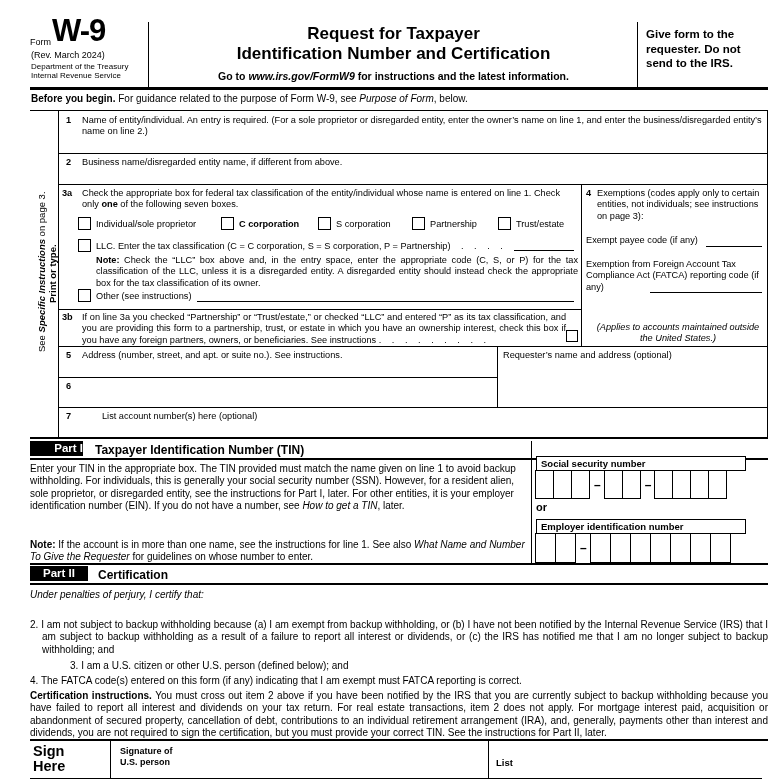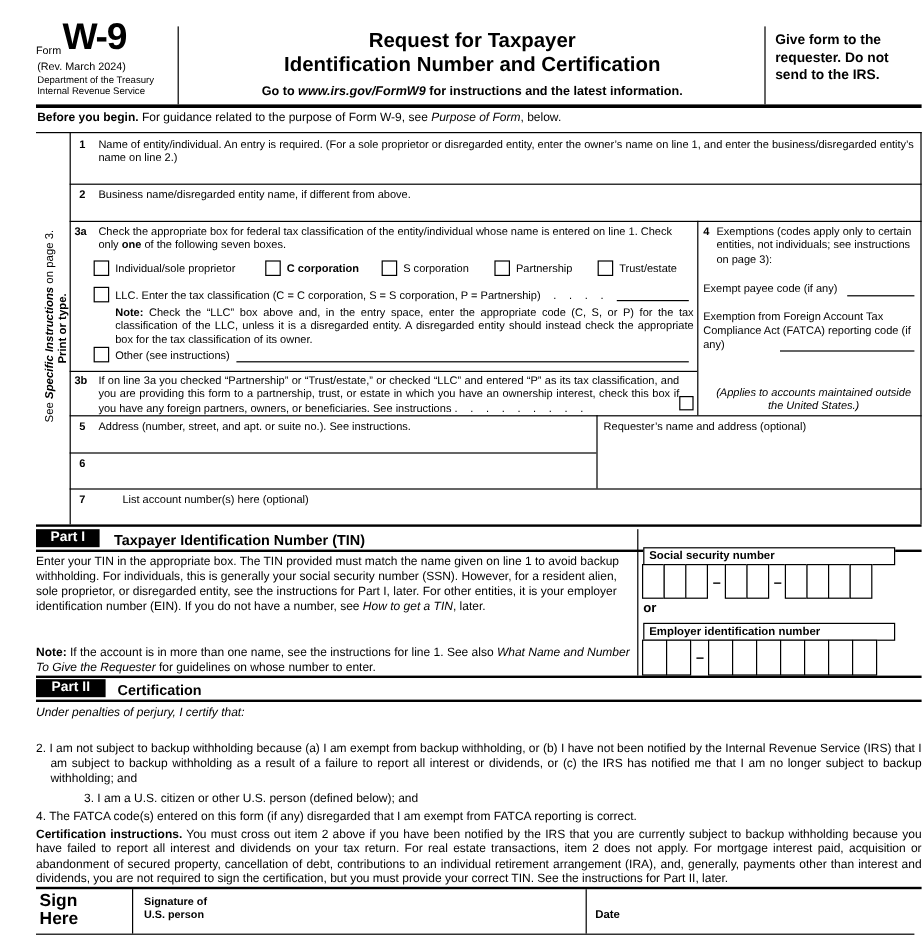--- a/index.html
+++ b/index.html
@@ -125,21 +125,21 @@
   <div class="abs" style="left:499px;top:362px;width:266px;height:44px;"></div>
 
   <div class="abs t9 num" style="left:66px;top:381px;">6</div>
   <div class="abs" style="left:60px;top:392px;width:435px;height:14px;"></div>
 
   <div class="abs t9 num" style="left:66px;top:411px;">7</div>
   <div class="abs t9" style="left:82px;top:411px;width:660px;margin-left:20px;">List account number(s) here (optional)</div>
   <div class="abs" style="left:60px;top:422px;width:704px;height:13px;"></div>
 
   <div class="h" style="left:30px;top:437px;width:738px;height:2px;"></div>
-  <div class="badge" style="left:30px;top:441px;width:53px;">Part I</div>
+  <div class="badge" style="left:30px;top:441px;width:53px;text-align:right;">Part I</div>
   <div class="abs b" style="left:95px;top:443px;font-size:12px;">Taxpayer Identification Number (TIN)</div>
   <div class="h" style="left:30px;top:458px;width:738px;height:1.5px;"></div>
 
   <div class="abs t10" style="left:30px;top:463px;width:502px;"><span>Enter your TIN in the appropriate box. The TIN provided must match the name given on line 1 to avoid backup withholding. For individuals, this is generally your social security number (SSN). However, for a resident alien, sole proprietor, or disregarded entity, see the instructions for Part I, later. For other entities, it is your employer identification number (EIN). If you do not have a number, see </span><span class="i">How to get a TIN</span><span>, later.</span></div>
   <div class="abs t10" style="left:30px;top:539px;width:502px;"><span class="b">Note:</span><span> If the account is in more than one name, see the instructions for line 1. See also </span><span class="i">What Name and Number To Give the Requester</span><span> for guidelines on whose number to enter.</span></div>
 
   <div class="v" style="left:531px;top:441px;height:122px;"></div>
 
   <div class="lblbox" style="left:536px;top:456px;width:210px;">Social security number</div>
   <div class="tinrow" style="left:536px;top:470px;">
@@ -172,29 +172,29 @@
 
   <div class="h" style="left:30px;top:563px;width:738px;height:2px;"></div>
   <div class="badge" style="left:30px;top:566px;width:58px;">Part II</div>
   <div class="abs b" style="left:98px;top:568px;font-size:12px;">Certification</div>
   <div class="h" style="left:30px;top:583px;width:738px;height:1.5px;"></div>
 
   <div class="abs t10" style="left:30px;top:589px;font-style:italic;">Under penalties of perjury, I certify that:</div>
 
   <div class="abs t10 just" style="left:30px;top:619px;width:738px;padding-left:12px;text-indent:-12px;"><span>2.</span> <span>I am not subject to backup withholding because (a) I am exempt from backup withholding, or (b) I have not been notified by the Internal Revenue Service (IRS) that I am subject to backup withholding as a result of a failure to report all interest or dividends, or (c) the IRS has notified me that I am no longer subject to backup withholding; and</span></div>
   <div class="abs t10" style="left:30px;top:660px;width:738px;padding-left:12px;text-indent:-12px;margin-left:40px;"><span>3.</span> <span>I am a U.S. citizen or other U.S. person (defined below); and</span></div>
-  <div class="abs t10" style="left:30px;top:675px;width:738px;padding-left:12px;text-indent:-12px;"><span>4.</span> <span>The FATCA code(s) entered on this form (if any) disregarded that I am exempt from FATCA reporting is correct.</span></div>
+  <div class="abs t10" style="left:30px;top:675px;width:738px;padding-left:12px;text-indent:-12px;"><span>4.</span> <span>The FATCA code(s) entered on this form (if any) indicating that I am exempt must FATCA reporting is correct.</span></div>
 
   <div class="abs t10 just" style="left:30px;top:690px;width:738px;"><span class="b">Certification instructions.</span><span> You must cross out item 2 above if you have been notified by the IRS that you are currently subject to backup withholding because you have failed to report all interest and dividends on your tax return. For real estate transactions, item 2 does not apply. For mortgage interest paid, acquisition or abandonment of secured property, cancellation of debt, contributions to an individual retirement arrangement (IRA), and, generally, payments other than interest and dividends, you are not required to sign the certification, but you must provide your correct TIN. See the instructions for Part II, later.</span></div>
 
   <div class="h" style="left:30px;top:739px;width:738px;height:2px;"></div>
   <div class="abs b" style="left:33px;top:744px;font-size:14.5px;line-height:15px;">Sign</div>
   <div class="abs b" style="left:33px;top:759px;font-size:14.5px;line-height:15px;">Here</div>
   <div class="v" style="left:110px;top:741px;height:37px;"></div>
   <div class="abs b" style="left:120px;top:746px;font-size:9px;">Signature of</div>
   <div class="abs b" style="left:120px;top:757px;font-size:9px;">U.S. person</div>
   <div class="abs" style="left:200px;top:744px;width:285px;height:32px;"></div>
   <div class="v" style="left:488px;top:741px;height:37px;"></div>
-  <div class="abs b" style="left:496px;top:757px;font-size:9.5px;">Date</div>
+  <div class="abs b" style="left:496px;top:757px;font-size:9.5px;">List</div>
   <div class="abs" style="left:530px;top:744px;width:236px;height:32px;"></div>
   <div class="h" style="left:30px;top:778px;width:732px;"></div>
 
 </div>
 
 </body></html>

